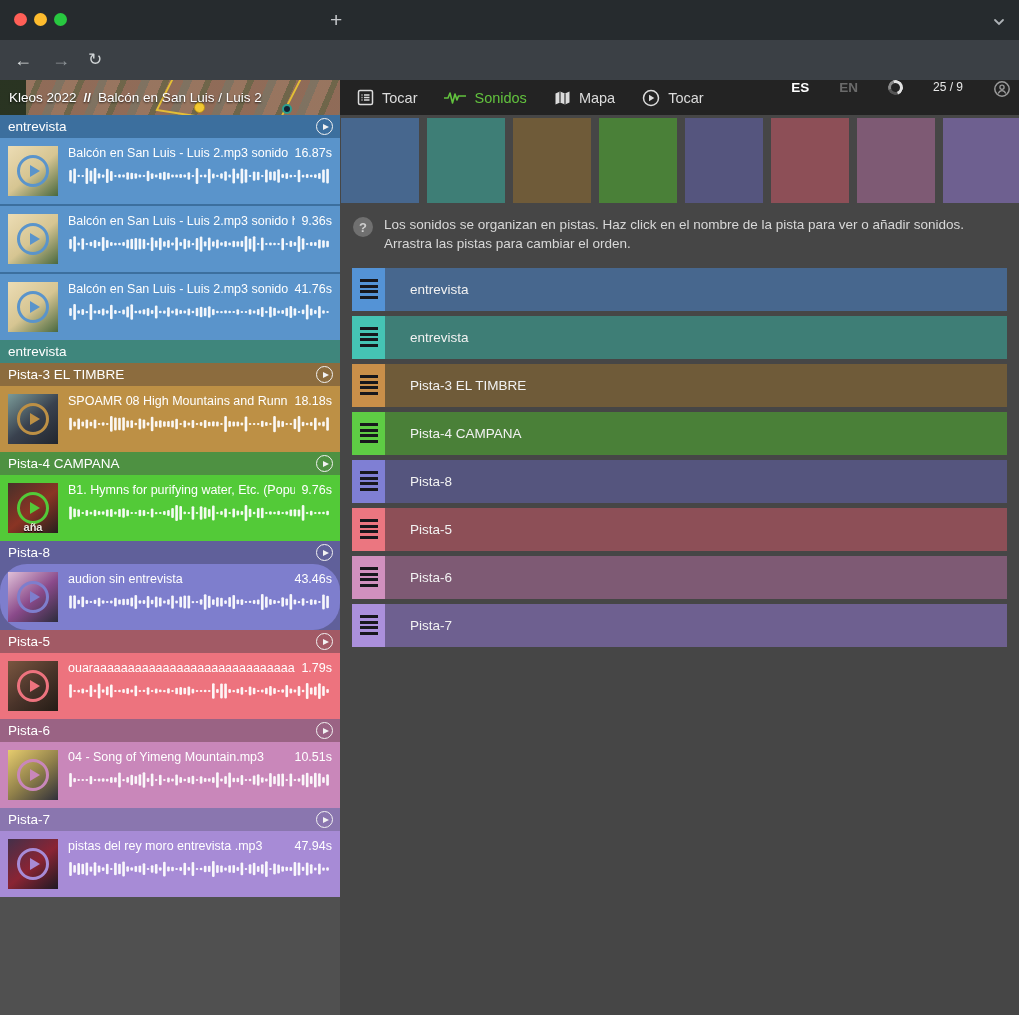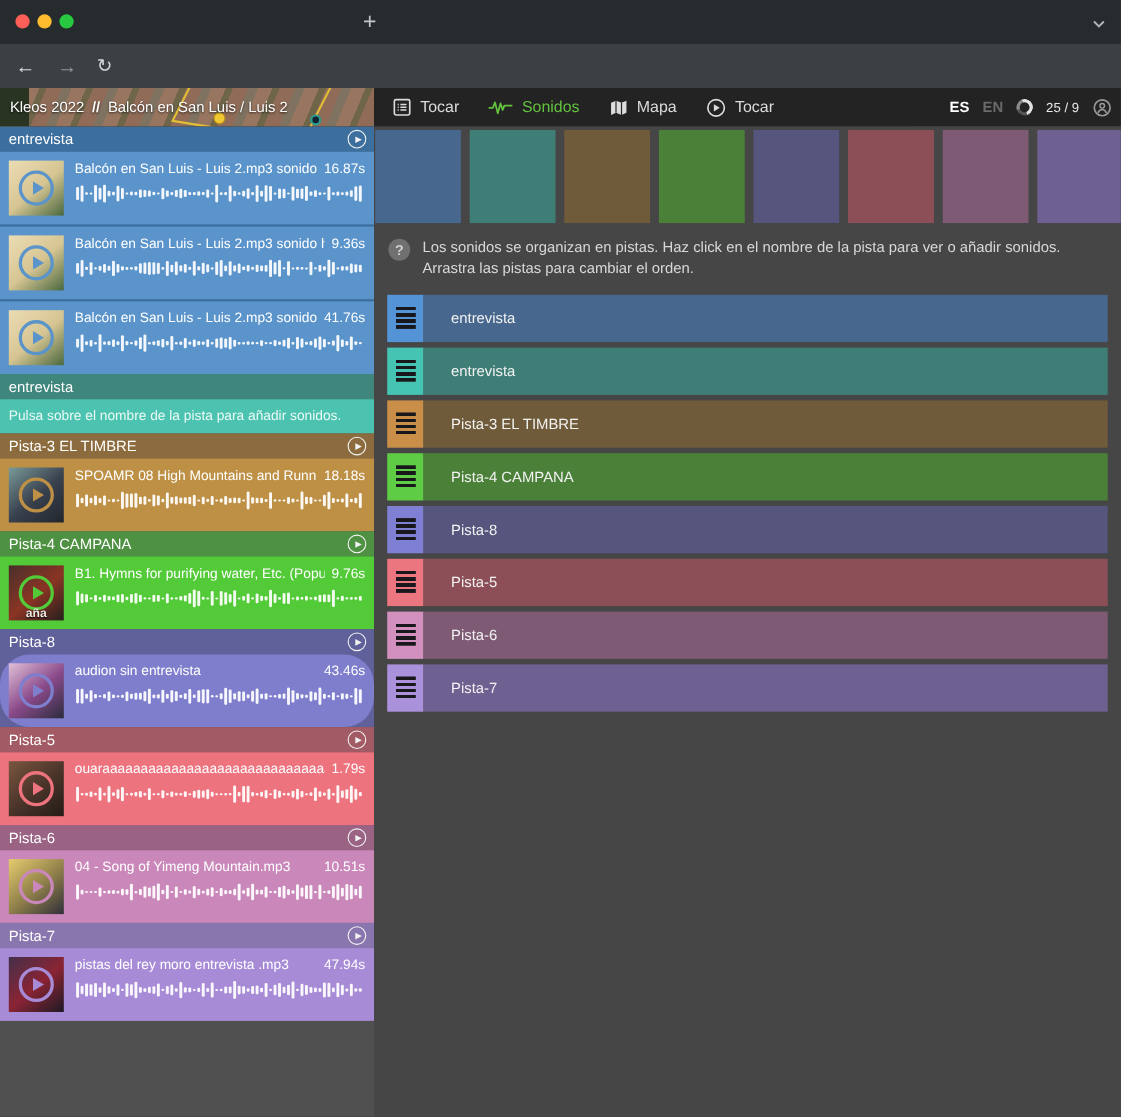--- a/index.html
+++ b/index.html
@@ -50,21 +50,21 @@
   .hero-pin{position:absolute;left:194px;top:22px;width:9px;height:9px;border-radius:50%;
     background:#f2c832;border:1px solid #b89018;}
   .hero-marker{position:absolute;left:282px;top:24px;width:10px;height:10px;border-radius:50%;
     background:#123;border:2px solid #2a9d8f;box-sizing:border-box;}
   .crumb{position:relative;color:#fff;font-size:13.5px;padding-left:9px;white-space:nowrap;
     text-shadow:0 1px 2px rgba(0,0,0,.75);}
   .crumb .sep{margin:0 7px;font-weight:bold;}
   .appnav{position:absolute;left:357px;top:0;height:35px;display:flex;align-items:center;gap:27px;}
   .nav-item{display:flex;align-items:center;gap:8px;color:#dcdcdc;font-size:14.5px;}
   .nav-item.active{color:#62c23e;}
-  .hdr-right{position:absolute;right:8px;top:0;height:35px;display:flex;align-items:center;gap:12px;}
+  .hdr-right{position:absolute;right:8px;top:0;height:35px;display:flex;gap:30px;}
   .lang-es{color:#fff;font-size:13.5px;font-weight:bold;}
   .lang-en{color:#6a6a6a;font-size:13.5px;font-weight:bold;}
   .spinner{width:15px;height:15px;border-radius:50%;border:3px solid #e2e2e2;
     border-left-color:#8a8a8a;border-bottom-color:#555;transform:rotate(25deg);box-sizing:border-box;}
   .counter{color:#e8e8e8;font-size:12px;}
 
   
   .sidebar{position:absolute;left:0;top:115px;width:340px;bottom:0;background:#505050;overflow:hidden;}
   .track-section{width:100%;}
   .track-header{height:23px;display:flex;align-items:center;padding:0 7px 0 8px;box-sizing:border-box;}
@@ -487,21 +487,20 @@
     </div>
   </div>
 </div>
   </div>
 
   <div class="track-section" style="background: rgb(63, 134, 124);">
     <div class="track-header">
       <span class="track-header-name">entrevista</span>
 
     </div>
-    <div class="track-tip" style="background: rgb(76, 194, 176);">Pulsa sobre el nombre de la pista para añadir sonidos.</div>
     <div class="clip-list"></div>
   </div>
 
   <div class="track-section" style="background: rgb(140, 108, 62);">
     <div class="track-header">
       <span class="track-header-name">Pista-3 EL TIMBRE</span>
       <span class="hdr-play">
               <i></i>
             </span>
     </div>

